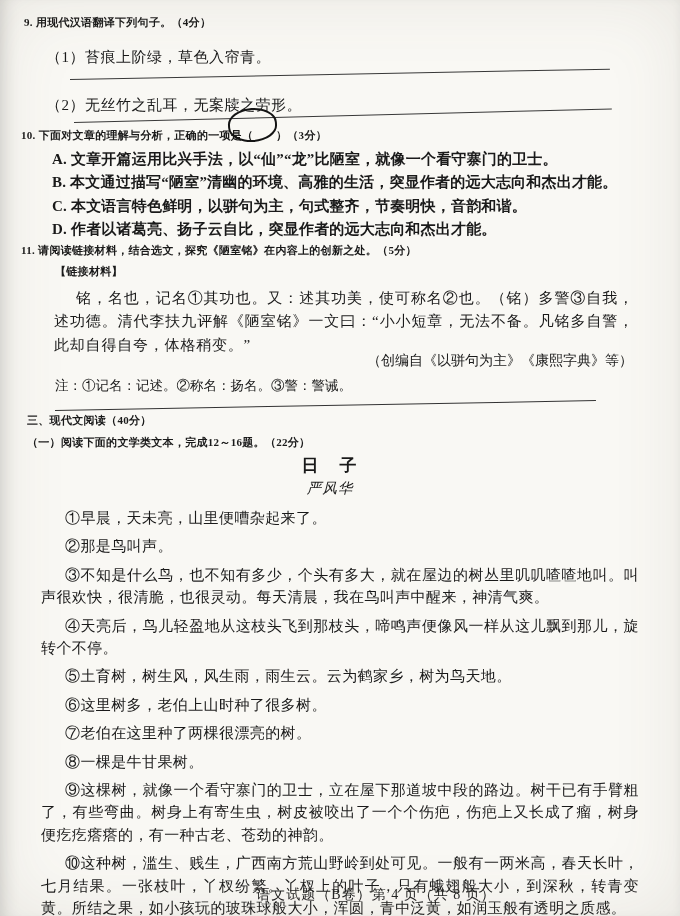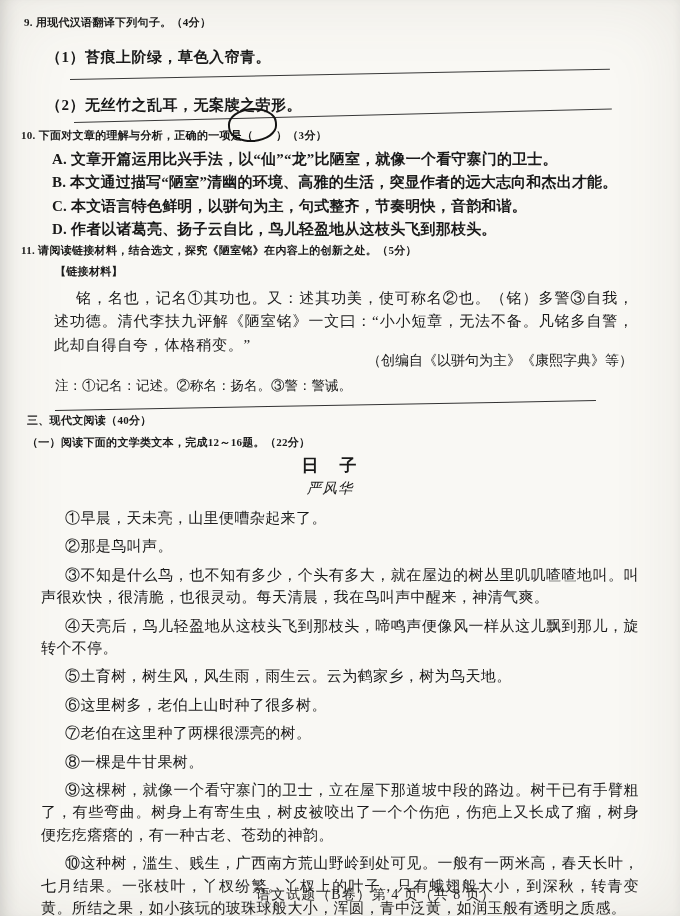--- a/index.html
+++ b/index.html
@@ -8,21 +8,21 @@
     background:#f9f8f4; overflow:hidden;
     font-family:"Liberation Serif","DejaVu Serif",serif;
     color:#1a1a1a;
   }
   .page::after {
     content:""; position:absolute; inset:0; pointer-events:none;
     box-shadow: inset 0 0 70px rgba(95,90,70,.10), inset 14px 0 20px -14px rgba(0,0,0,.20), inset -6px 0 12px -8px rgba(0,0,0,.08);
   }
   .abs { position:absolute; }
   .q   { font-weight:bold; font-size:11px; white-space:nowrap; letter-spacing:.3px; }
-  .kai { font-weight:bold; font-size:15px; white-space:nowrap; letter-spacing:.5px; }
+  .kai { font-weight:normal; font-size:15px; white-space:nowrap; letter-spacing:.5px; }
   .options { font-weight:bold; font-size:15px; line-height:23.4px; letter-spacing:.2px; }
   .options div { white-space:nowrap; }
   .material {
     font-weight:normal; font-size:15px; line-height:23.4px;
     letter-spacing:.8px; text-indent:22px; text-align:justify;
   }
   .source { font-size:14px; white-space:nowrap; }
   .note   { font-size:13.5px; white-space:nowrap; }
   .essay-title  { width:660px; left:0; text-align:center; font-weight:bold; font-size:17px; letter-spacing:2px; }
   .essay-author { width:660px; left:0; text-align:center; font-size:14.5px; letter-spacing:1px;font-style:italic; }
@@ -47,21 +47,21 @@
   <div class="ans-line" style="left:70px; top:79px; width:540px; transform:rotate(-1.1deg);"></div>
   <div class="abs kai" style="left:46px; top:96px;">（2）无丝竹之乱耳，无案牍之劳形。</div>
   <div class="ans-line" style="left:74px; top:122px; width:538px; transform:rotate(-1.45deg);"></div>
 
   <div class="abs q" style="left:21px; top:128px;">10. 下面对文章的理解与分析，正确的一项是（　　）（3分）</div>
   <div class="circle-annotation" style="left:228px; top:108px;"></div>
   <div class="abs options" style="left:52px; top:148px;">
     <div>A. 文章开篇运用比兴手法，以“仙”“龙”比陋室，就像一个看守寨门的卫士。</div>
     <div>B. 本文通过描写“陋室”清幽的环境、高雅的生活，突显作者的远大志向和杰出才能。</div>
     <div>C. 本文语言特色鲜明，以骈句为主，句式整齐，节奏明快，音韵和谐。</div>
-    <div>D. 作者以诸葛亮、扬子云自比，鸟儿轻盈地从这枝头飞到那枝头。</div>
+    <div>D. 作者以诸葛亮、扬子云自比，突显作者的远大志向和杰出才能。</div>
   </div>
 
   <div class="abs q" style="left:21px; top:243px;">11. 请阅读链接材料，结合选文，探究《陋室铭》在内容上的创新之处。（5分）</div>
   <div class="abs q" style="left:55px; top:264px;">【链接材料】</div>
   <div class="abs material" style="left:54px; top:287px; width:580px;">铭，名也，记名①其功也。又：述其功美，使可称名②也。（铭）多警③自我，述功德。清代李扶九评解《陋室铭》一文曰：“小小短章，无法不备。凡铭多自警，此却自得自夸，体格稍变。”</div>
   <div class="abs source" style="right:47px; top:352px;">（创编自《以骈句为主》《康熙字典》等）</div>
   <div class="abs note" style="left:55px; top:377px;">注：①记名：记述。②称名：扬名。③警：警诫。</div>
 
   <div class="divider" style="left:55px; top:410px; width:541px; transform:rotate(-1.05deg);"></div>
 

